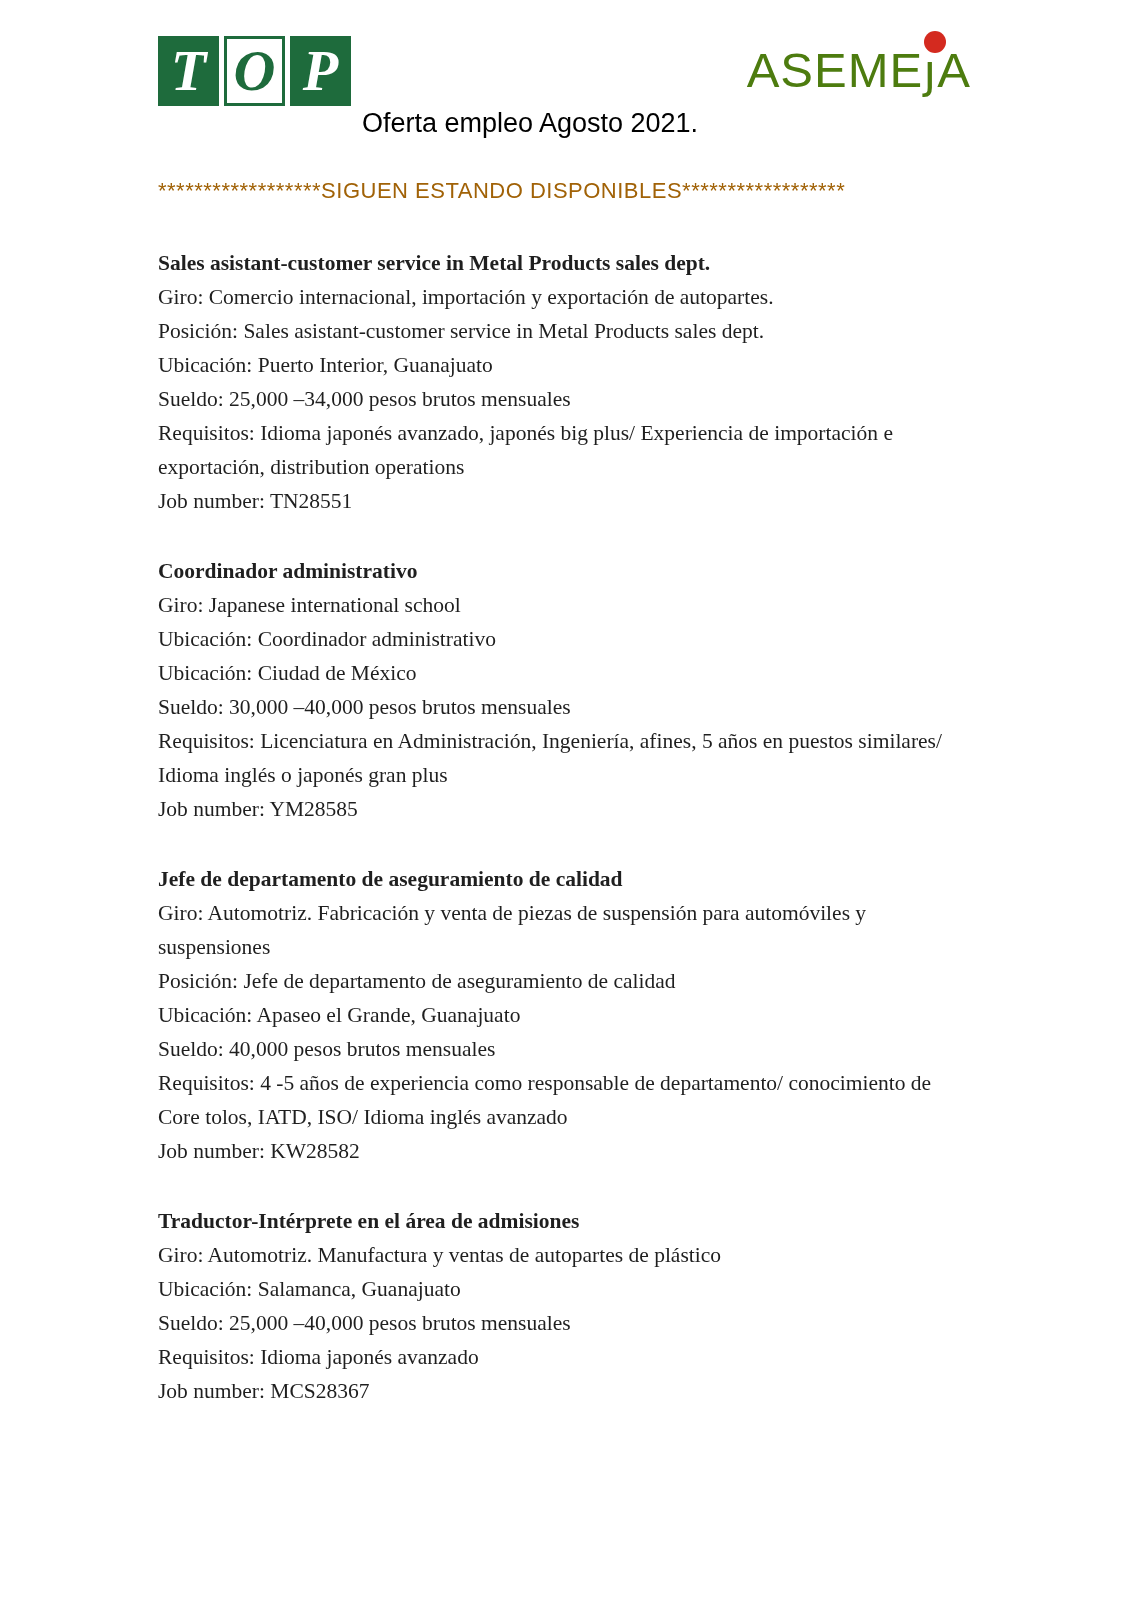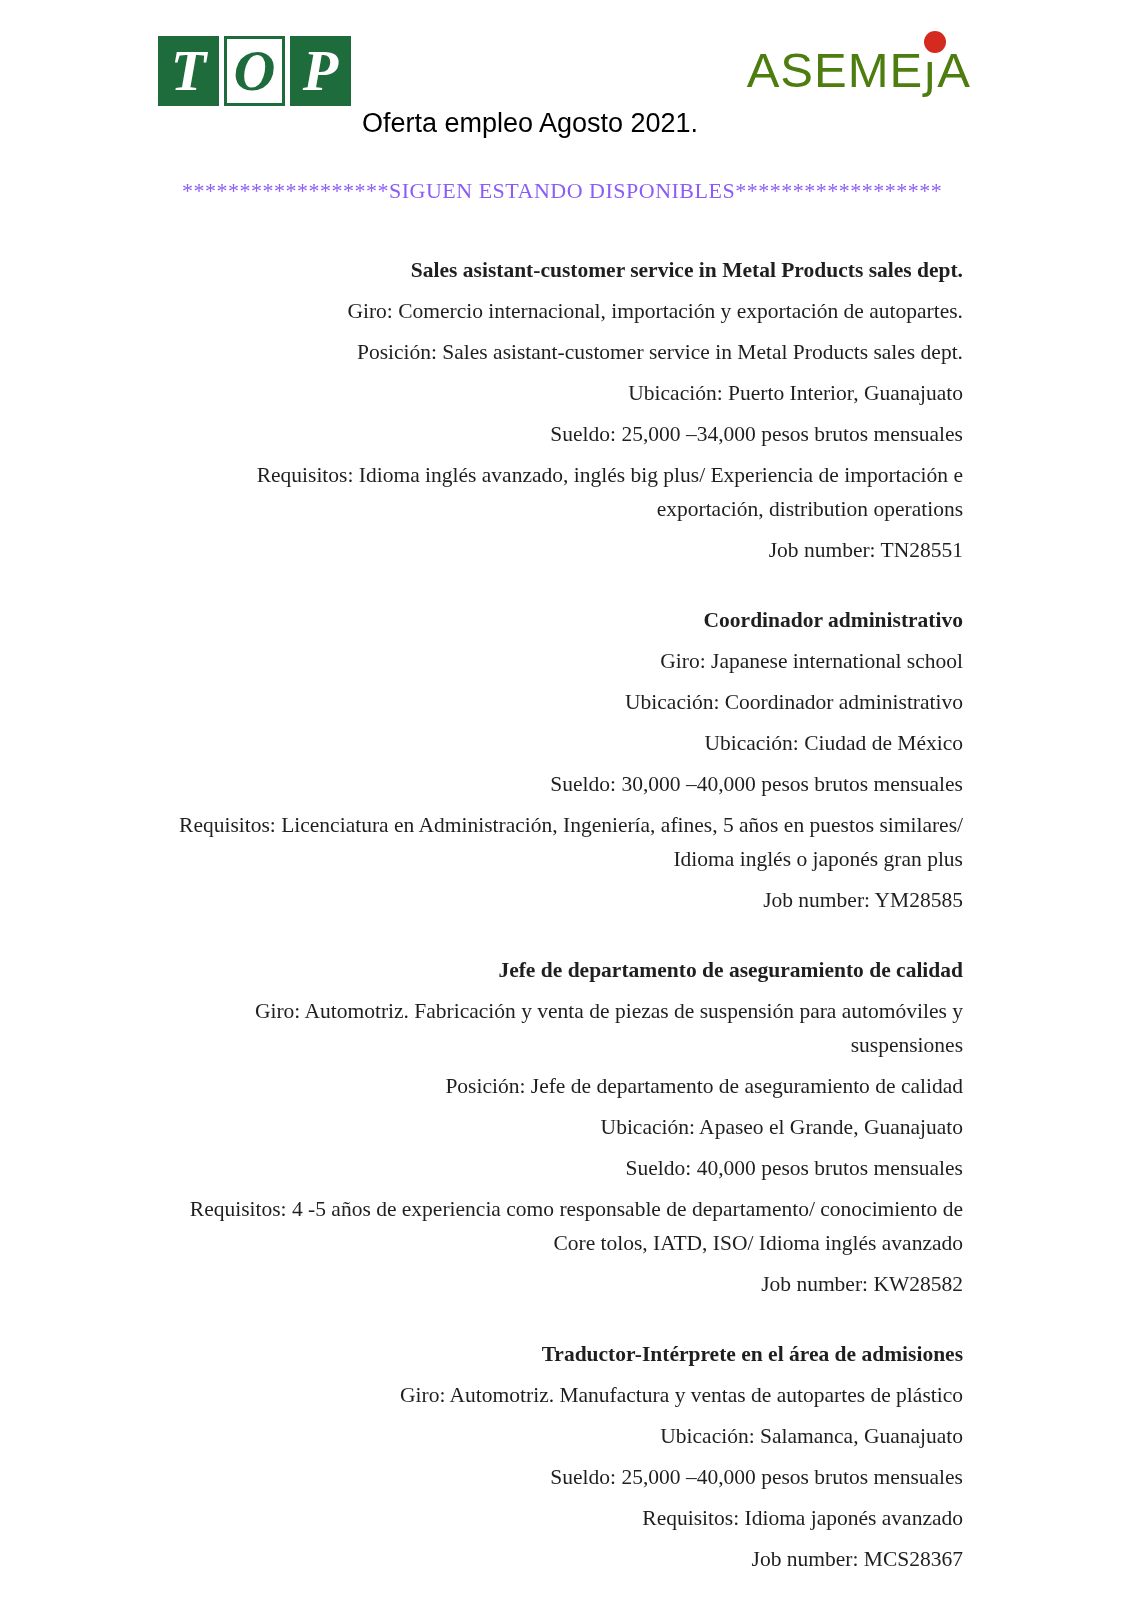--- a/index.html
+++ b/index.html
@@ -87,44 +87,42 @@
     width: 1060px;
     text-align: center;
     font-family: "Liberation Sans", sans-serif;
     font-size: 27px;
     color: #000000;
   }
   .divider {
     position: absolute;
     top: 178px;
     left: 158px;
-    font-family: Liberation Serif, serif;
+    font-family: Liberation Sans, sans-serif;
     font-size: 22px;
     letter-spacing: 0.5px;
-    color: #8b5cf6;
+    color: #a16207;
     white-space: nowrap;
-    margin-left: 24px;
   }
 
   
   .main {
     position: absolute;
     top: 246px;
     left: 158px;
     width: 812px;
   }
   .job {
     margin: 0 0 36px 0;
   }
   .job h3, .job p {
-    margin: 7px;
+    margin: 0;
     font-size: 21.5px;
     line-height: 34px;
     font-family: "Liberation Serif", serif;
-    text-align: right;
   }
   .job h3 {
     font-weight: bold;
   }
 </style>
 </head>
 <body>
 
 <div class="page">
 
@@ -151,21 +149,21 @@
   <div class="divider">******************SIGUEN ESTANDO DISPONIBLES******************</div>
 
   <main class="main">
 
     <section class="job">
       <h3>Sales asistant-customer service in Metal Products sales dept.</h3>
       <p>Giro: Comercio internacional, importación y exportación de autopartes.</p>
       <p>Posición: Sales asistant-customer service in Metal Products sales dept.</p>
       <p>Ubicación: Puerto Interior, Guanajuato</p>
       <p>Sueldo: 25,000 –34,000 pesos brutos mensuales</p>
-      <p>Requisitos: Idioma inglés avanzado, inglés big plus/ Experiencia de importación e exportación, distribution operations</p>
+      <p>Requisitos: Idioma japonés avanzado, japonés big plus/ Experiencia de importación e exportación, distribution operations</p>
       <p>Job number: TN28551</p>
     </section>
 
     <section class="job">
       <h3>Coordinador administrativo</h3>
       <p>Giro: Japanese international school</p>
       <p>Ubicación: Coordinador administrativo</p>
       <p>Ubicación: Ciudad de México</p>
       <p>Sueldo: 30,000 –40,000 pesos brutos mensuales</p>
       <p>Requisitos: Licenciatura en Administración, Ingeniería, afines, 5 años en puestos similares/ Idioma inglés o japonés gran plus</p>

